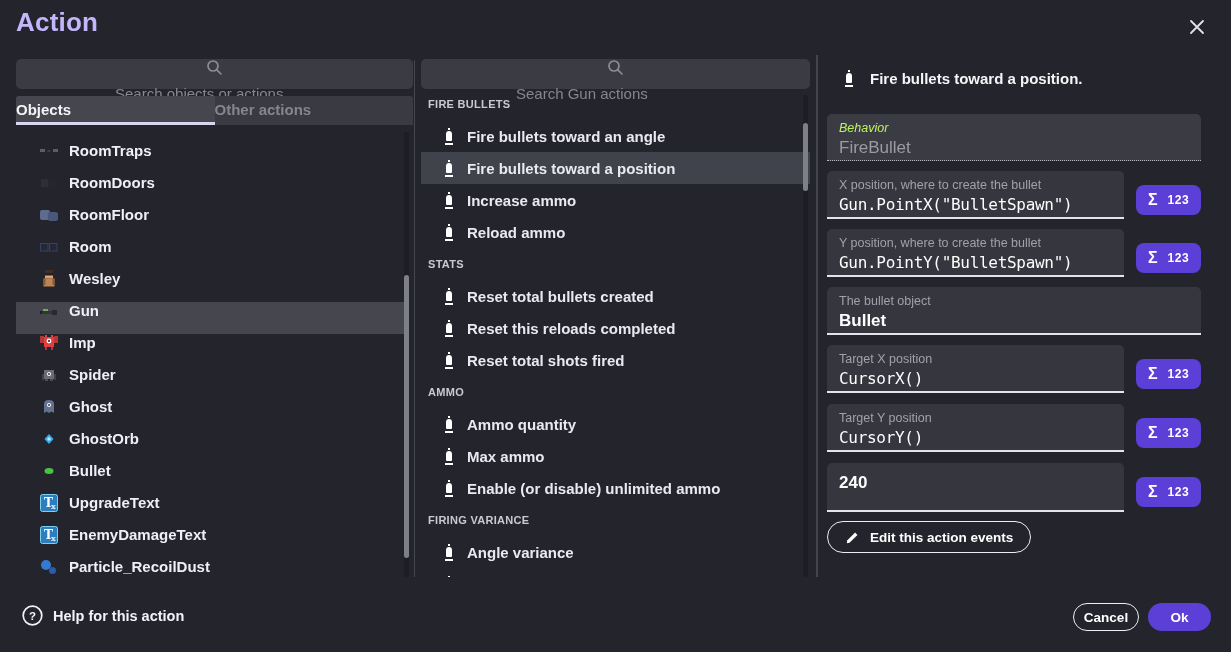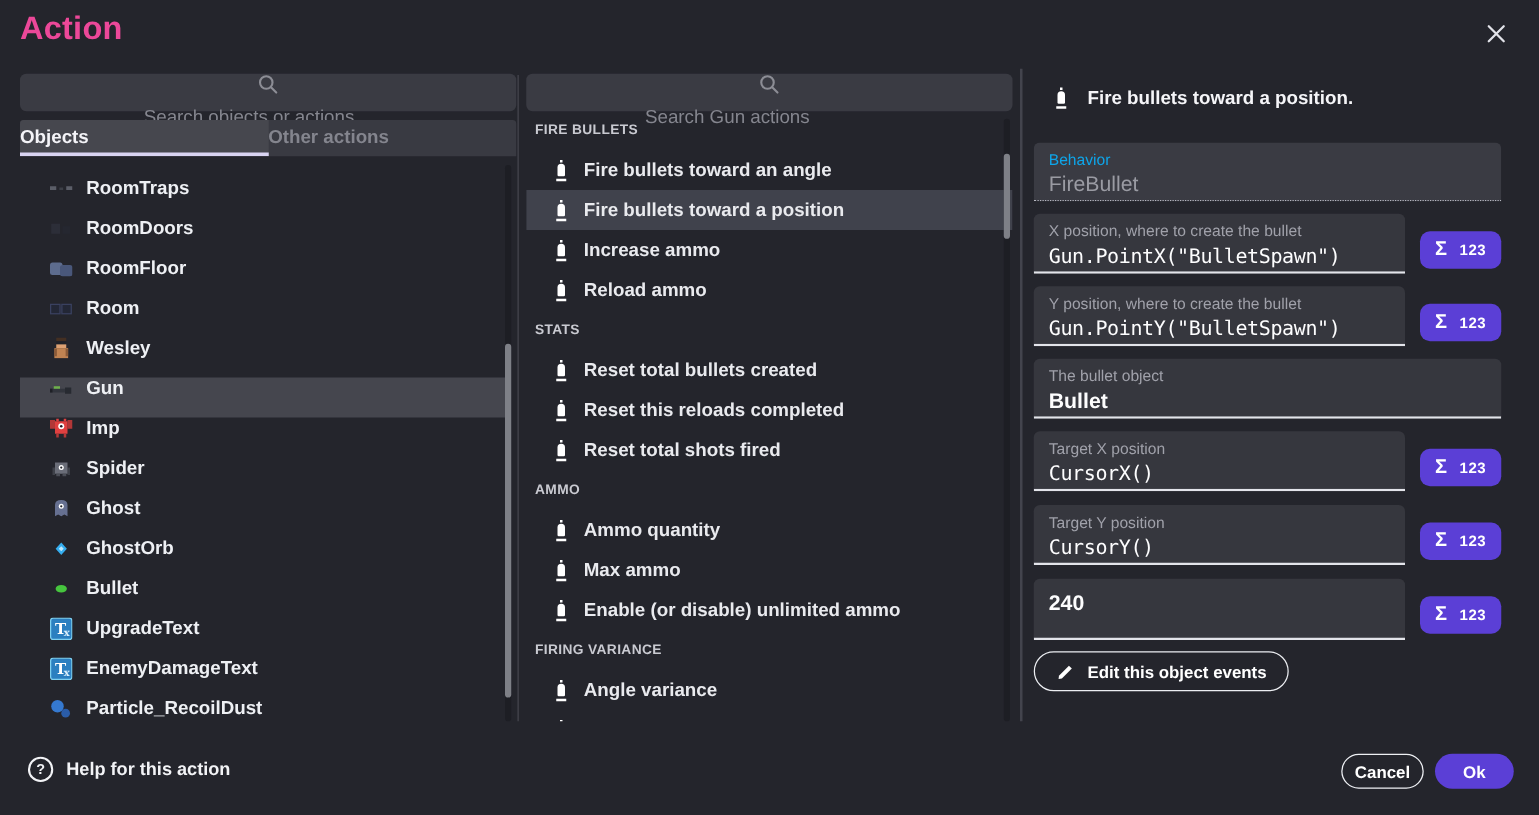--- a/index.html
+++ b/index.html
@@ -6,21 +6,21 @@
   html,body { width:1231px; height:652px; }
   body {
     position:relative; overflow:hidden;
     background:#24252c;
     font-family:"Liberation Sans", sans-serif;
     -webkit-font-smoothing:antialiased;
   }
   .abs { position:absolute; }
 
   
-  .dlg-title { left:16px; top:7px; font-size:26px; font-weight:700; color:#ec4899; letter-spacing:.2px; }
+  .dlg-title { left:16px; top:7px; font-size:26px; font-weight:700; color:#c4b5fd; letter-spacing:.2px; }
   .close-btn { left:1184px; top:14px; width:26px; height:26px; display:flex; align-items:center; justify-content:center; cursor:pointer; }
 
   
   .searchbox { height:30px; background:#3a3b43; border-radius:5px; display:flex; align-items:center; gap:9px; padding:0 11px; }
   .searchbox input { flex:1; border:none; outline:none; background:transparent; color:#e8e9ee; font-size:15px; font-family:"Liberation Sans", sans-serif; }
   .searchbox input::placeholder { color:#85868f; opacity:1; }
 
   
   .tabbar { left:16px; top:96px; width:397px; height:29px; display:flex; background:#393a42; border-radius:3px 3px 0 0; overflow:hidden; }
   .tab { flex:1; display:flex; align-items:center; justify-content:flex-start; font-size:15px; font-weight:700; border-bottom:3px solid transparent; cursor:pointer; }
@@ -56,21 +56,21 @@
   
   .desc-row { left:845px; top:70px; display:flex; align-items:flex-end; gap:17px; }
   .desc-text { font-size:15px; font-weight:700; color:#f5f5f8; }
 
   .field { position:absolute; left:827px; background:#36373e; border-radius:5px 5px 0 0; padding:7px 12px 0; }
   .field.wide { width:374px; }
   .field.narrow { width:297px; }
   .field.under-solid { border-bottom:2px solid #e3e4ea; }
   .field.under-dotted { border-bottom:1px dotted #b6b7c0; background:#3a3b43; }
   .flabel { font-size:12.5px; color:#a0a1aa; }
-  .field.under-dotted .flabel { color:#0ea5e9; }
+  .field.under-dotted .flabel { color:#bef264;font-style:italic; }
   .fvalue { margin-top:3px; font-size:17px; font-weight:600; color:#fdfdfe; white-space:nowrap; }
   .fvalue.mono { font-family:"DejaVu Sans Mono", monospace; font-size:16px; font-weight:400; letter-spacing:-.3px; }
   .fvalue.disabled { color:#9a9ba3; font-weight:400; }
 
   .exp-btn { position:absolute; left:1136px; width:65px; height:30px; background:#5b3fd6; border-radius:8px;
              display:flex; align-items:center; justify-content:center; gap:10px; color:#fff; cursor:pointer; }
   .exp-btn .sigma { font-size:16px; font-weight:700; }
   .exp-btn .nums { font-size:12px; font-weight:700; letter-spacing:.5px; }
 
   .edit-btn { position:absolute; left:827px; top:521px; height:32px; display:inline-flex; align-items:center; gap:10px;
@@ -450,21 +450,21 @@
   <span class="sigma">Σ</span>
   <span class="nums">123</span>
 </div>
 
 <div class="edit-btn">
   <span style="display:flex;">
     <svg width="15" height="15" viewBox="0 0 16 16">
         <path d="M2 14 L2.3 11.2 L10.8 2.7 L13.3 5.2 L4.8 13.7 Z" fill="#ffffff"></path>
       </svg>
   </span>
-  <span>Edit this object events</span>
+  <span>Edit this action events</span>
 </div>
 
 <div class="abs help-row">
   <span style="display:flex;">
     <svg width="21" height="21" viewBox="0 0 21 21">
         <circle cx="10.5" cy="10.5" r="9.3" fill="none" stroke="#f2f3f6" stroke-width="1.7"></circle>
         <text x="10.5" y="14.5" text-anchor="middle" font-family="Liberation Sans" font-size="11.5" font-weight="bold" fill="#f2f3f6">?</text>
       </svg>
   </span>
   <span class="help-label">Help for this action</span>

